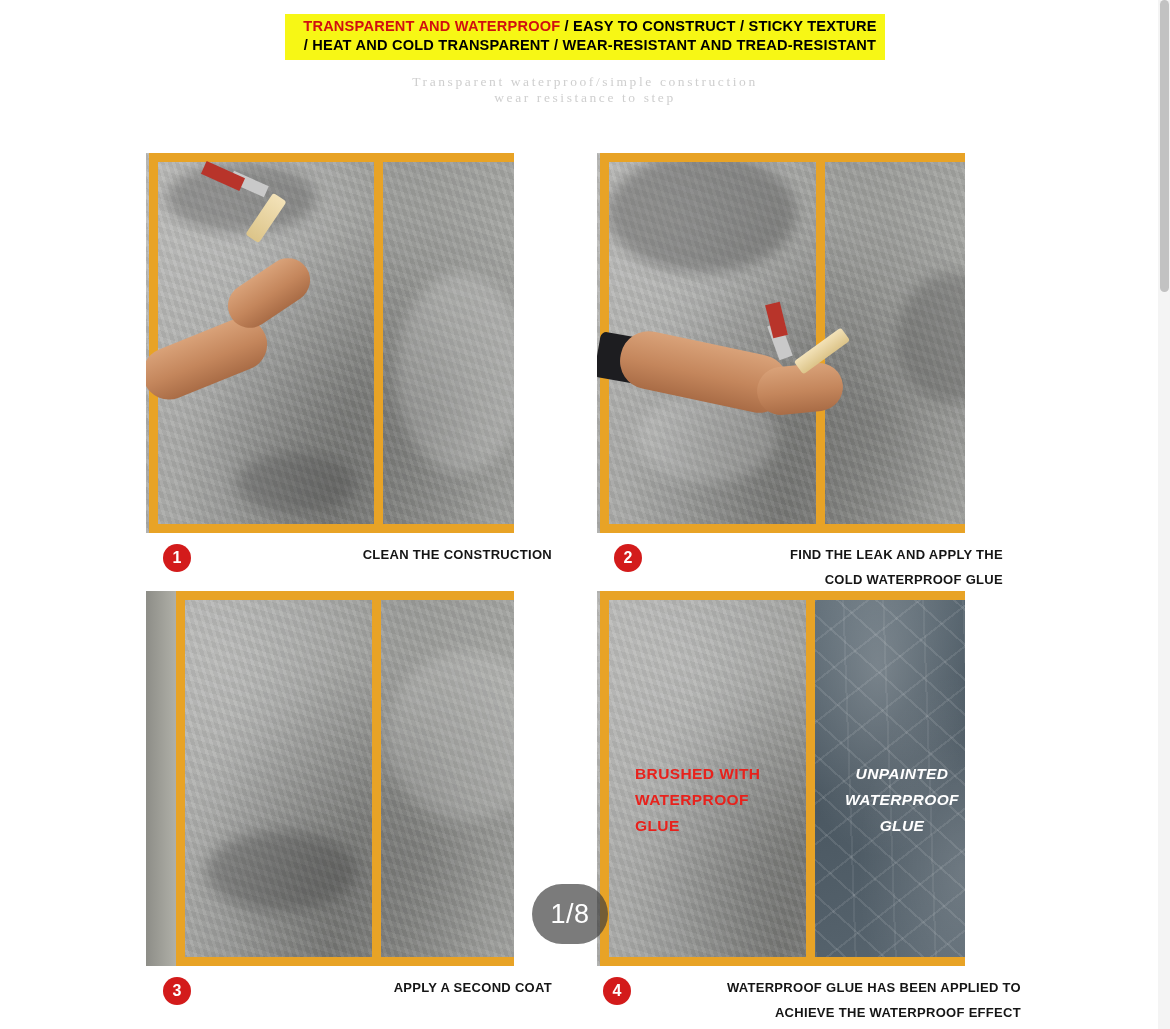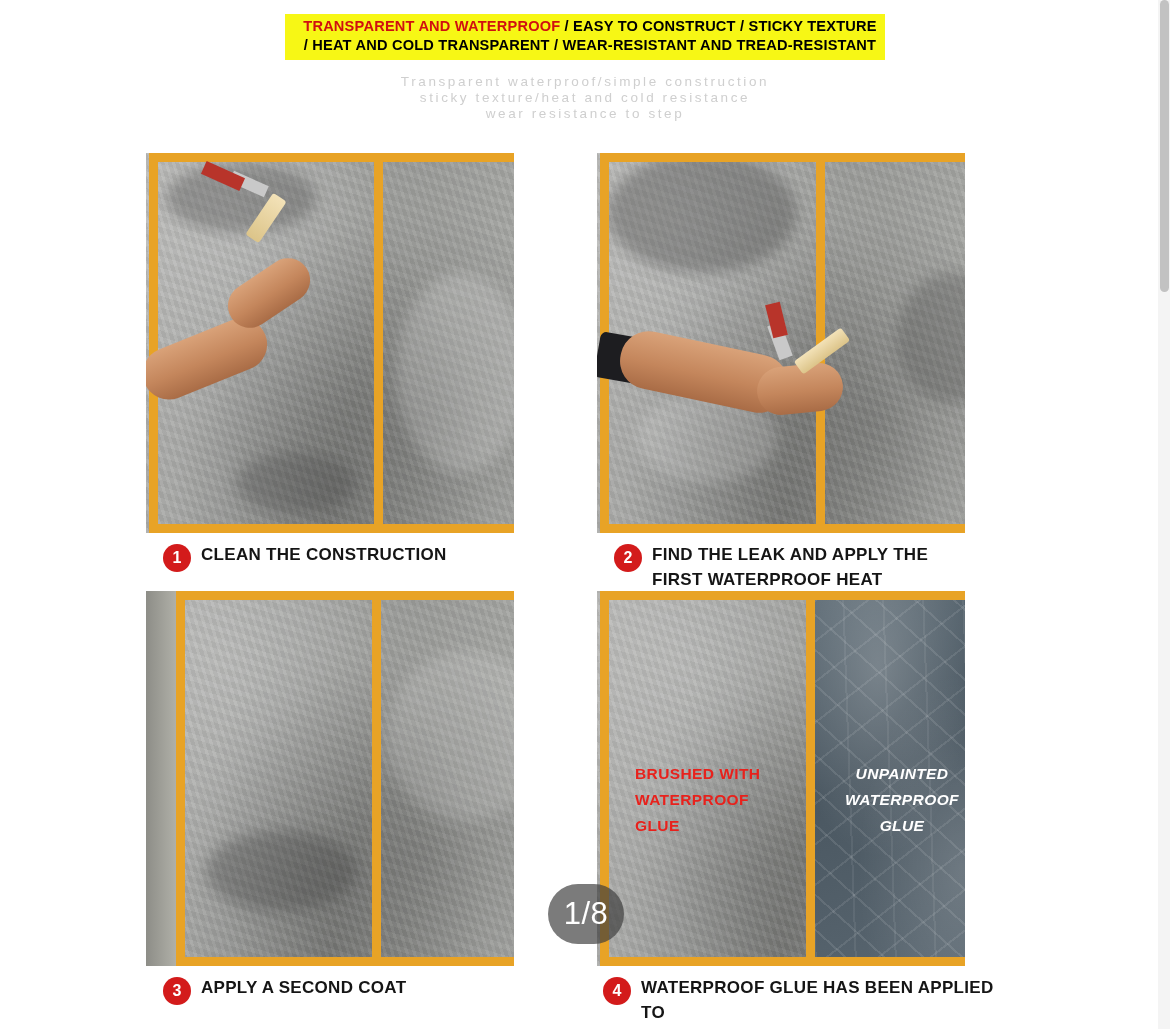--- a/index.html
+++ b/index.html
@@ -71,20 +71,21 @@
   .ghost {
     position: absolute;
     left: 280px;
     top: 74px;
     width: 610px;
     text-align: center;
     color: #cfcfcf;
     font-size: 13.5px;
     letter-spacing: 2.6px;
     line-height: 16px;
+    font-family: Liberation Serif, serif;
   }
   .ghost span { display: block; white-space: nowrap; }
 
   
   .grid {
     position: absolute;
     left: 146px;
     top: 153px;
     width: 879px;
     height: 876px;
@@ -161,25 +162,25 @@
     font-size: 16px;
     font-weight: bold;
     display: flex;
     align-items: center;
     justify-content: center;
     margin-left: 17px;
     margin-top: 2px;
   }
   .caption-text {
     color: #151515;
-    font-size: 17px;
+    font-size: 13px;
     font-weight: bold;
     line-height: 25px;
     letter-spacing: 0.3px;
-    text-align: left;
+    text-align: right;
     flex: 1 1 auto;
     padding-right: 22px;
   }
   .cell.c4 .caption-text { padding-right: 4px; }
   .cell.c4 .badge { margin-left: 6px; }
 
   
   .ovl {
     position: absolute;
     font-size: 15.5px;
@@ -229,47 +230,46 @@
     background: #c9c9c9;
   }
   .brush-bristle {
     position: absolute;
     background: #b8342a;
   }
 
   
   .counter {
     position: absolute;
-    left: 548px;
+    left: 532px;
     top: 884px;
     width: 76px;
     height: 60px;
     border-radius: 34px;
     background: rgba(60,60,60,0.68);
     color: #ffffff;
-    font-size: 31px;
+    font-size: 27px;
     display: flex;
     align-items: center;
     justify-content: center;
     letter-spacing: 0.5px;
   }
 </style>
 </head>
 <body>
 
 <div class="page">
 
   <div class="headline">
     <span class="headline-line"><span class="red">TRANSPARENT AND WATERPROOF</span><span> / EASY TO CONSTRUCT / STICKY TEXTURE</span></span>
     <span class="headline-line">/ HEAT AND COLD TRANSPARENT / WEAR-RESISTANT AND TREAD-RESISTANT</span>
   </div>
 
   <div class="ghost">
     <span>Transparent waterproof/simple construction</span>
-    <span>sticky texture/heat and cold resistance</span>
     <span>wear resistance to step</span>
   </div>
 
   <div class="grid">
 
     <div class="cell c1">
       <div class="photo">
         <div class="wall"></div>
         <div class="smudge" style="left:20px;top:10px;width:150px;height:70px;background:rgba(60,60,60,.32);"></div>
         <div class="smudge" style="left:90px;top:300px;width:120px;height:60px;background:rgba(70,70,70,.30);"></div>
@@ -302,21 +302,21 @@
         <div class="arm" style="left:22px;top:190px;width:170px;height:58px;transform:rotate(12deg);"></div>
         <div class="arm" style="left:160px;top:212px;width:86px;height:48px;transform:rotate(-6deg);"></div>
         <div class="brush-handle" style="left:196px;top:190px;width:58px;height:16px;transform:rotate(-36deg);"></div>
         <div class="brush-ferrule" style="left:176px;top:170px;width:14px;height:36px;transform:rotate(-20deg);"></div>
         <div class="brush-bristle" style="left:172px;top:150px;width:15px;height:34px;transform:rotate(-14deg);"></div>
       </div>
       <div class="caption">
         <div class="badge">2</div>
         <div class="caption-text">
           <div>FIND THE LEAK AND APPLY THE</div>
-          <div>FIRST WATERPROOF HEAT</div>
+          <div>COLD WATERPROOF GLUE</div>
         </div>
       </div>
     </div>
 
     <div class="cell c3">
       <div class="photo tall">
         <div class="wall"></div>
         <div class="smudge" style="left:60px;top:240px;width:150px;height:80px;background:rgba(55,55,55,.30);"></div>
         <div class="smudge" style="left:240px;top:60px;width:160px;height:170px;background:rgba(255,255,255,.14);"></div>
         <div style="position:absolute;left:0;top:0;width:30px;height:100%;background:linear-gradient(90deg,#8d8d87,#b0b0a8);"></div>

